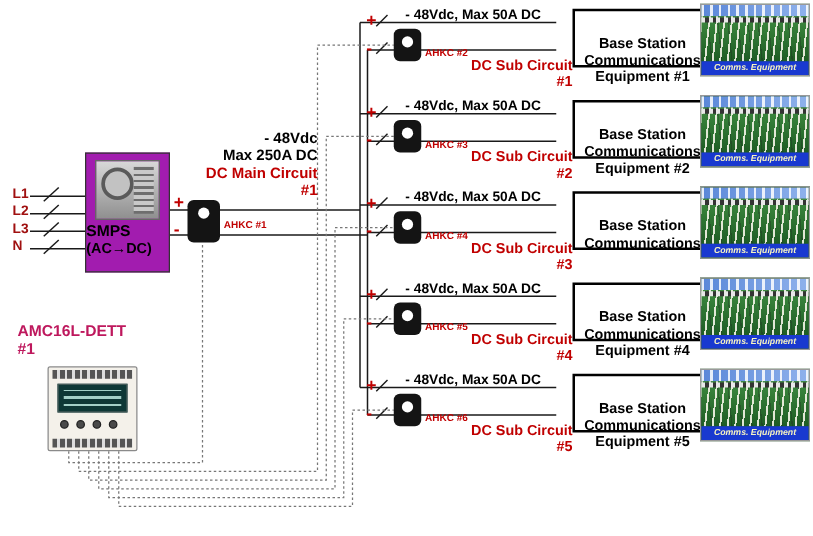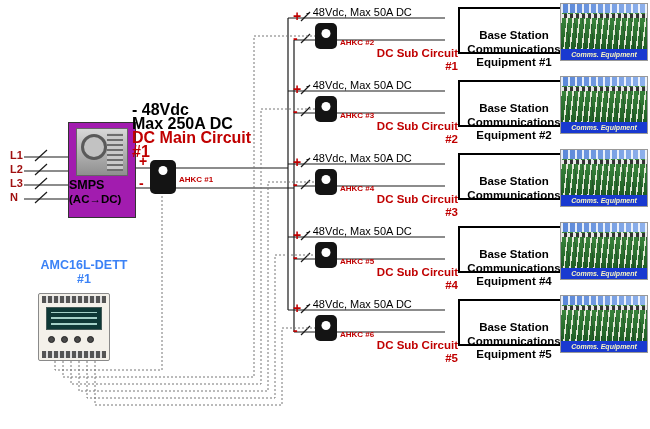--- a/index.html
+++ b/index.html
@@ -13,46 +13,46 @@
 
   
   .smps-box{position:absolute;left:68px;top:122px;width:68px;height:96px;border:1.5px solid #333;background:#a21caf;text-align:left;z-index:2}
   .smps-img{margin:5px auto 2px;width:52px;height:48px;background:linear-gradient(180deg,#d8d8d8,#8f8f8f);border:1px solid #666;position:relative}
   .smps-img::before{content:"";position:absolute;left:4px;top:5px;width:20px;height:20px;border-radius:50%;border:3px solid #5a5a5a;background:#c2c2c2}
   .smps-img::after{content:"";position:absolute;right:4px;top:4px;width:16px;height:38px;background:repeating-linear-gradient(0deg,#6e6e6e 0 2px,#c9c9c9 2px 5px)}
   .smps-name{font-size:12.5px;font-weight:bold;line-height:15px}
   .smps-mode{font-size:11.5px;font-weight:bold;line-height:13px}
 
   
-  .mainlabel{position:absolute;left:132px;top:103px;width:122px;text-align:left;font-weight:bold;font-size:16px;line-height:14px;color:#000;z-index:2}
+  .mainlabel{position:absolute;left:132px;top:103px;width:122px;text-align:right;font-weight:bold;font-size:12px;line-height:14px;color:#000;z-index:2}
   .mainlabel .r{color:#c00000}
 
   .sym{position:absolute;color:#c00000;font-weight:bold;font-size:14px;line-height:12px;z-index:3}
   .ctlab{position:absolute;color:#c00000;font-weight:bold;font-size:8px;white-space:nowrap;z-index:3}
 
   
   .ct{position:absolute;background:#141414;border-radius:5px;z-index:3}
   .ct::after{content:"";position:absolute;left:50%;top:6px;transform:translateX(-50%);width:9px;height:9px;border-radius:50%;background:#fff}
   .ct-main{left:150px;top:160px;width:26px;height:34px}
 
   
-  .meterlabel{position:absolute;left:24px;top:258px;width:120px;text-align:center;color:#3b82f6;font-weight:bold;font-size:12.5px;line-height:14px;z-index:2}
+  .meterlabel{position:absolute;left:14px;top:258px;width:120px;color:#be185d;font-weight:bold;font-size:12.5px;line-height:14px;z-index:2}
   .meter{position:absolute;left:38px;top:293px;width:72px;height:68px;background:#f4f1ea;border:1px solid #8a8a8a;border-radius:2px;z-index:3}
   .m-top{position:absolute;left:3px;right:3px;top:2px;height:7px;background:repeating-linear-gradient(90deg,#555 0 4px,#ddd 4px 6px)}
   .m-lcd{position:absolute;left:7px;top:13px;width:56px;height:23px;background:#0e3836;border:1px solid #445a58}
   .m-lcd::after{content:"";position:absolute;left:4px;right:4px;top:4px;bottom:4px;background:repeating-linear-gradient(0deg,rgba(190,235,225,.85) 0 2px,transparent 2px 6px)}
   .m-btns{position:absolute;left:9px;top:42px;display:flex;gap:6px}
   .m-btns i{width:7px;height:7px;border-radius:50%;background:#4a4a4a;border:1px solid #222;display:block}
   .m-bot{position:absolute;left:3px;right:3px;bottom:2px;height:7px;background:repeating-linear-gradient(90deg,#555 0 4px,#ddd 4px 6px)}
 
   
   .branch{position:absolute;left:288px;width:362px;height:74px;z-index:2}
   .bp{left:5px;top:5px}
   .bm{left:5px;top:27px}
-  .b-rating{position:absolute;left:18px;top:1px;width:145px;text-align:left;font-weight:normal;font-size:11px;color:#000;white-space:nowrap}
+  .b-rating{position:absolute;left:18px;top:1px;width:145px;text-align:center;font-weight:bold;font-size:11px;color:#000;white-space:nowrap}
   .b-ct{left:27px;top:18px;width:22px;height:26px}
   .b-ctlab{left:52px;top:33px}
   .b-sub{position:absolute;left:45px;top:42px;width:125px;text-align:right;color:#c00000;font-weight:bold;font-size:11.5px;line-height:13px}
   .b-eq{position:absolute;left:170px;top:2px;width:112px;height:47px;border:2px solid #000;background:#fff;text-align:center;font-weight:bold;font-size:11.5px;line-height:13.5px;padding-top:20px;color:#000}
   .b-comms{position:absolute;left:272px;top:-2px;width:88px;height:58px;border:1px solid #999;overflow:hidden;background:#245c28}
   .c-top{position:absolute;left:0;right:0;top:0;height:9px;background:linear-gradient(90deg,#5a87d8,#8fb2ec)}
   .c-top::after{content:"";position:absolute;inset:0;background:repeating-linear-gradient(90deg,rgba(255,255,255,.85) 0 2px,transparent 2px 7px)}
   .c-board{position:absolute;left:0;right:0;top:9px;bottom:11px;background:linear-gradient(180deg,#3d8a3f,#1e5c24)}
   .c-board::before{content:"";position:absolute;inset:0;background:repeating-linear-gradient(96deg,rgba(245,245,232,.9) 0 1.5px,transparent 1.5px 6px),repeating-linear-gradient(84deg,rgba(30,30,30,.3) 0 1px,transparent 1px 8px)}
   .c-board::after{content:"";position:absolute;left:0;right:0;top:1px;height:4px;background:repeating-linear-gradient(90deg,#e8e8e8 0 3px,#333 3px 6px)}

